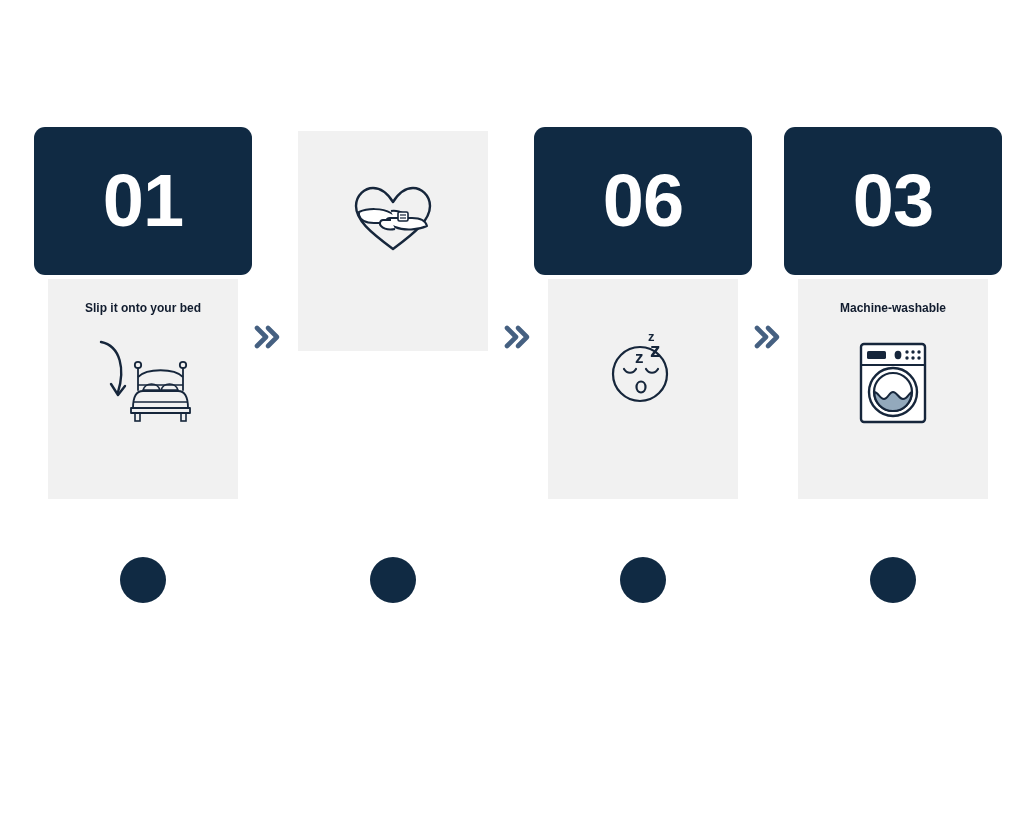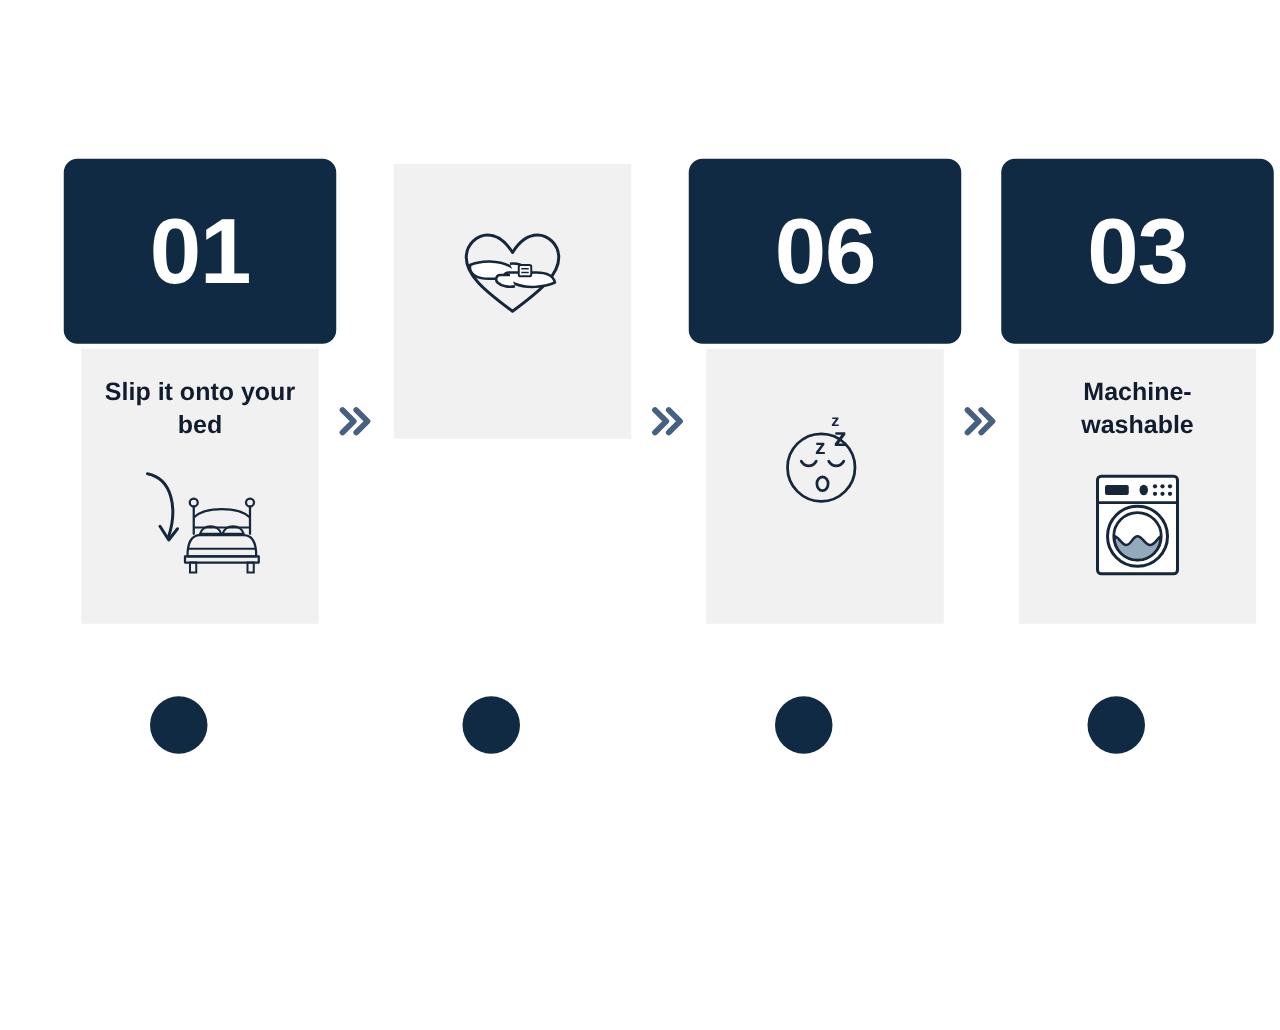--- a/index.html
+++ b/index.html
@@ -17,21 +17,21 @@
   }
   #infographic {
     position: absolute;
     left: 0;
     top: 0;
     width: 1024px;
     height: 824px;
   }
   .steps-row {
     position: absolute;
-    left: 51px;
+    left: 34px;
     top: 127px;
     width: 954px;
     height: 375px;
     display: flex;
     flex-direction: row;
     align-items: flex-start;
   }
   .step {
     position: relative;
     width: 218px;
@@ -70,21 +70,21 @@
     display: flex;
     flex-direction: column;
     align-items: center;
     box-sizing: border-box;
     padding: 22px 8px 10px 8px;
     position: relative;
     z-index: 1;
   }
   .info-panel .caption {
     color: #111C2E;
-    font-size: 20px;
+    font-size: 12px;
     font-weight: bold;
     line-height: 1.32;
     text-align: center;
     width: 172px;
     font-family: "Liberation Sans", sans-serif;
   }
   .icon-wrap {
     margin-top: 16px;
     display: flex;
     align-items: center;

